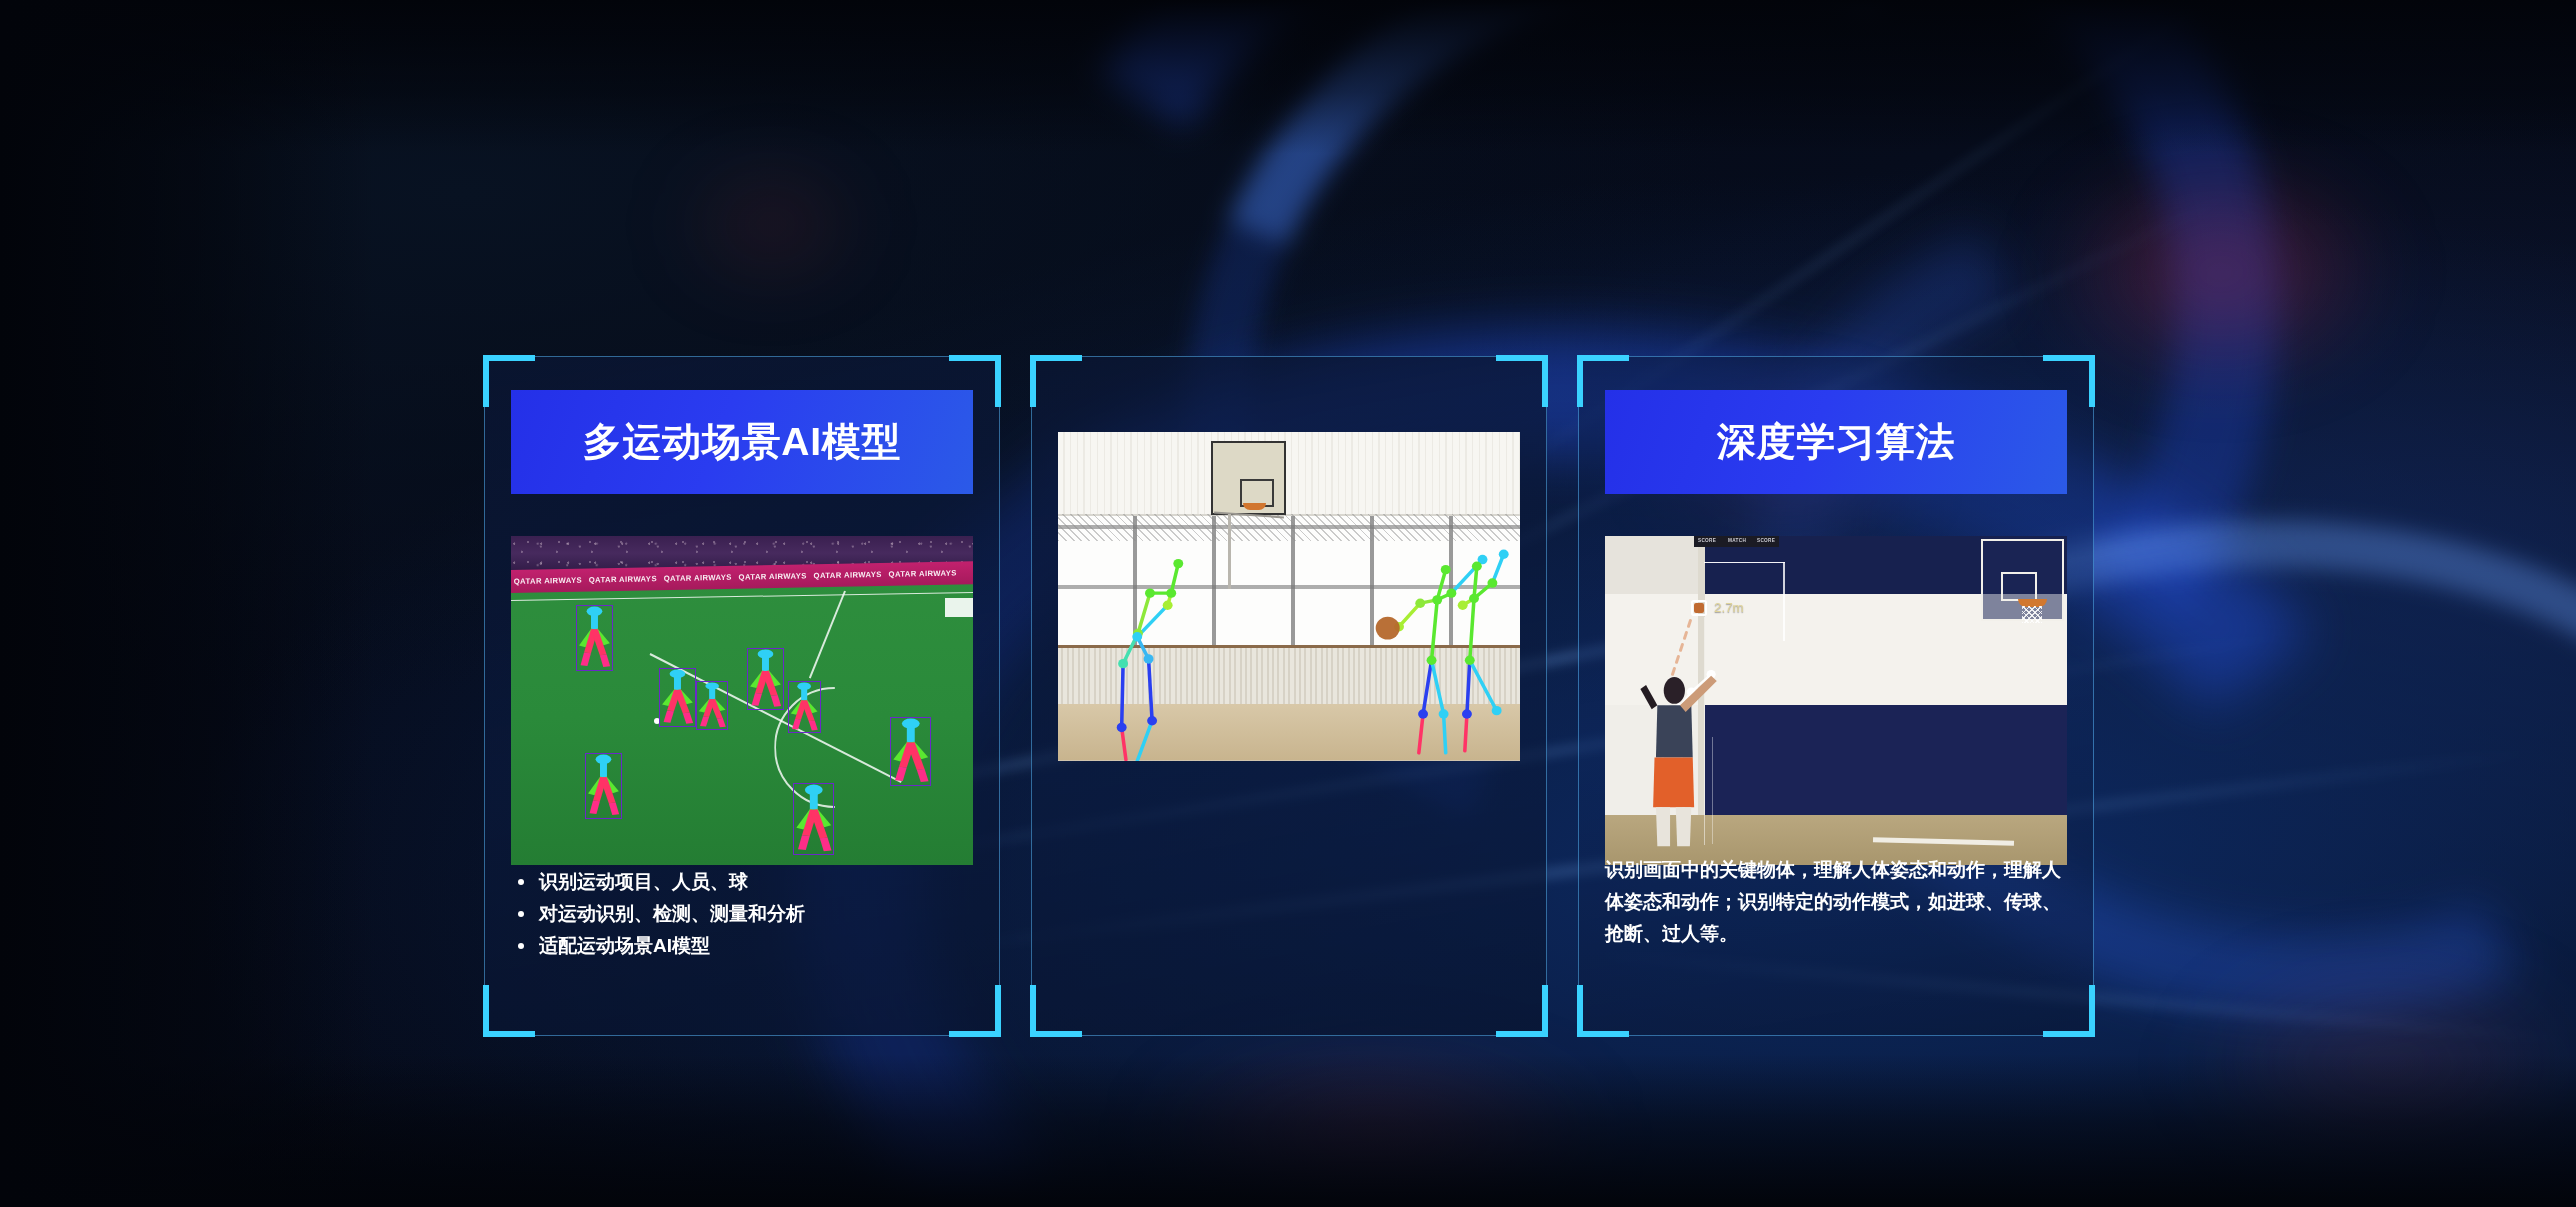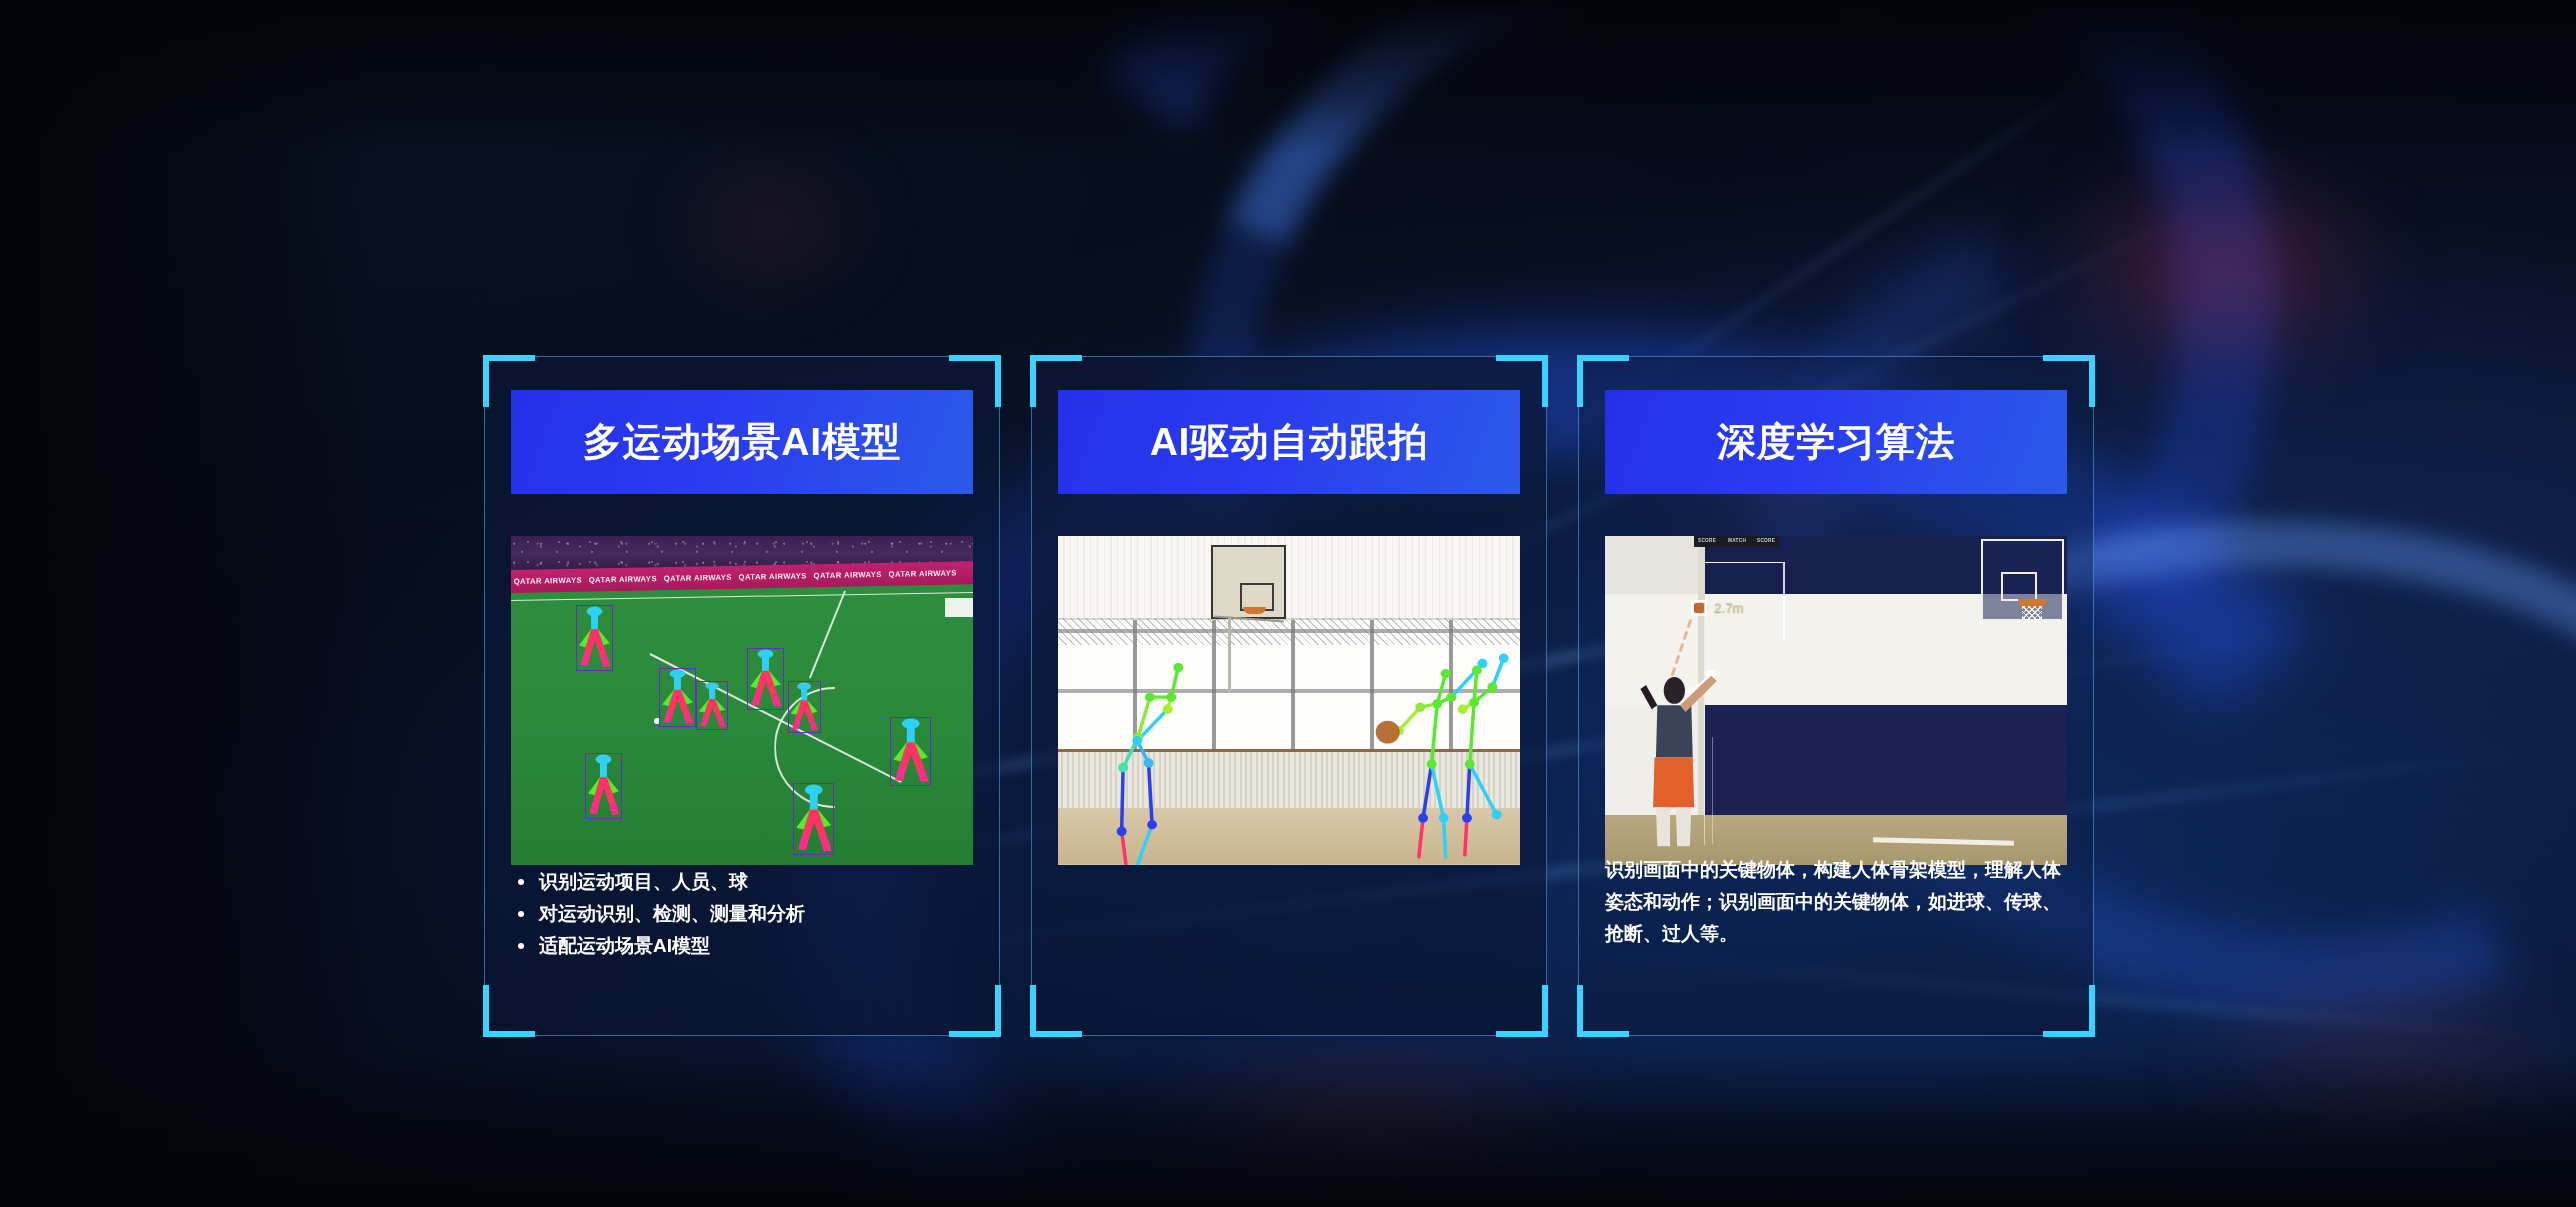--- a/index.html
+++ b/index.html
@@ -375,23 +375,20 @@
     <div class="cb bl">
         <i class="h"></i>
         <i class="v"></i>
       </div>
     <div class="cb br">
         <i class="h"></i>
         <i class="v"></i>
       </div>
 
     <div class="card-inner">
-      <div class="card-head">
-        <span>AI驱动自动跟拍</span>
-      </div>
 
       <div class="thumb">
         <div class="gym"></div>
         <div class="g-wallTop"></div>
         <div class="g-win"></div>
         <div class="g-mesh"></div>
         <div class="g-rad"></div>
         <div class="g-floor"></div>
         <div class="g-board">
             <i></i>
@@ -563,19 +560,19 @@
             <path d="M70 330 L124 330 L126 404 L68 404 Z" fill="#e2602a"></path>
             <path d="M72 404 L92 404 L92 462 L74 462 Z" fill="#e8e4dc"></path>
             <path d="M100 404 L122 404 L120 462 L102 462 Z" fill="#e8e4dc"></path>
             <path d="M106 252 L150 208 L158 216 L114 262 Z" fill="#cc9b78"></path>
             <path d="M74 252 L58 222 L50 228 L66 258 Z" fill="#241c22"></path>
           </g>
         </svg>
       </div>
 
       <div class="card-body">
-        <p class="para">识别画面中的关键物体，构建人体骨架模型，理解人体姿态和动作；识别画面中的关键物体，如进球、传球、抢断、过人等。</p>
+        <p class="para">识别画面中的关键物体，理解人体姿态和动作，理解人体姿态和动作；识别特定的动作模式，如进球、传球、抢断、过人等。</p>
       </div>
     </div>
   </div>
 
 </div>
 
 
 </body></html>

